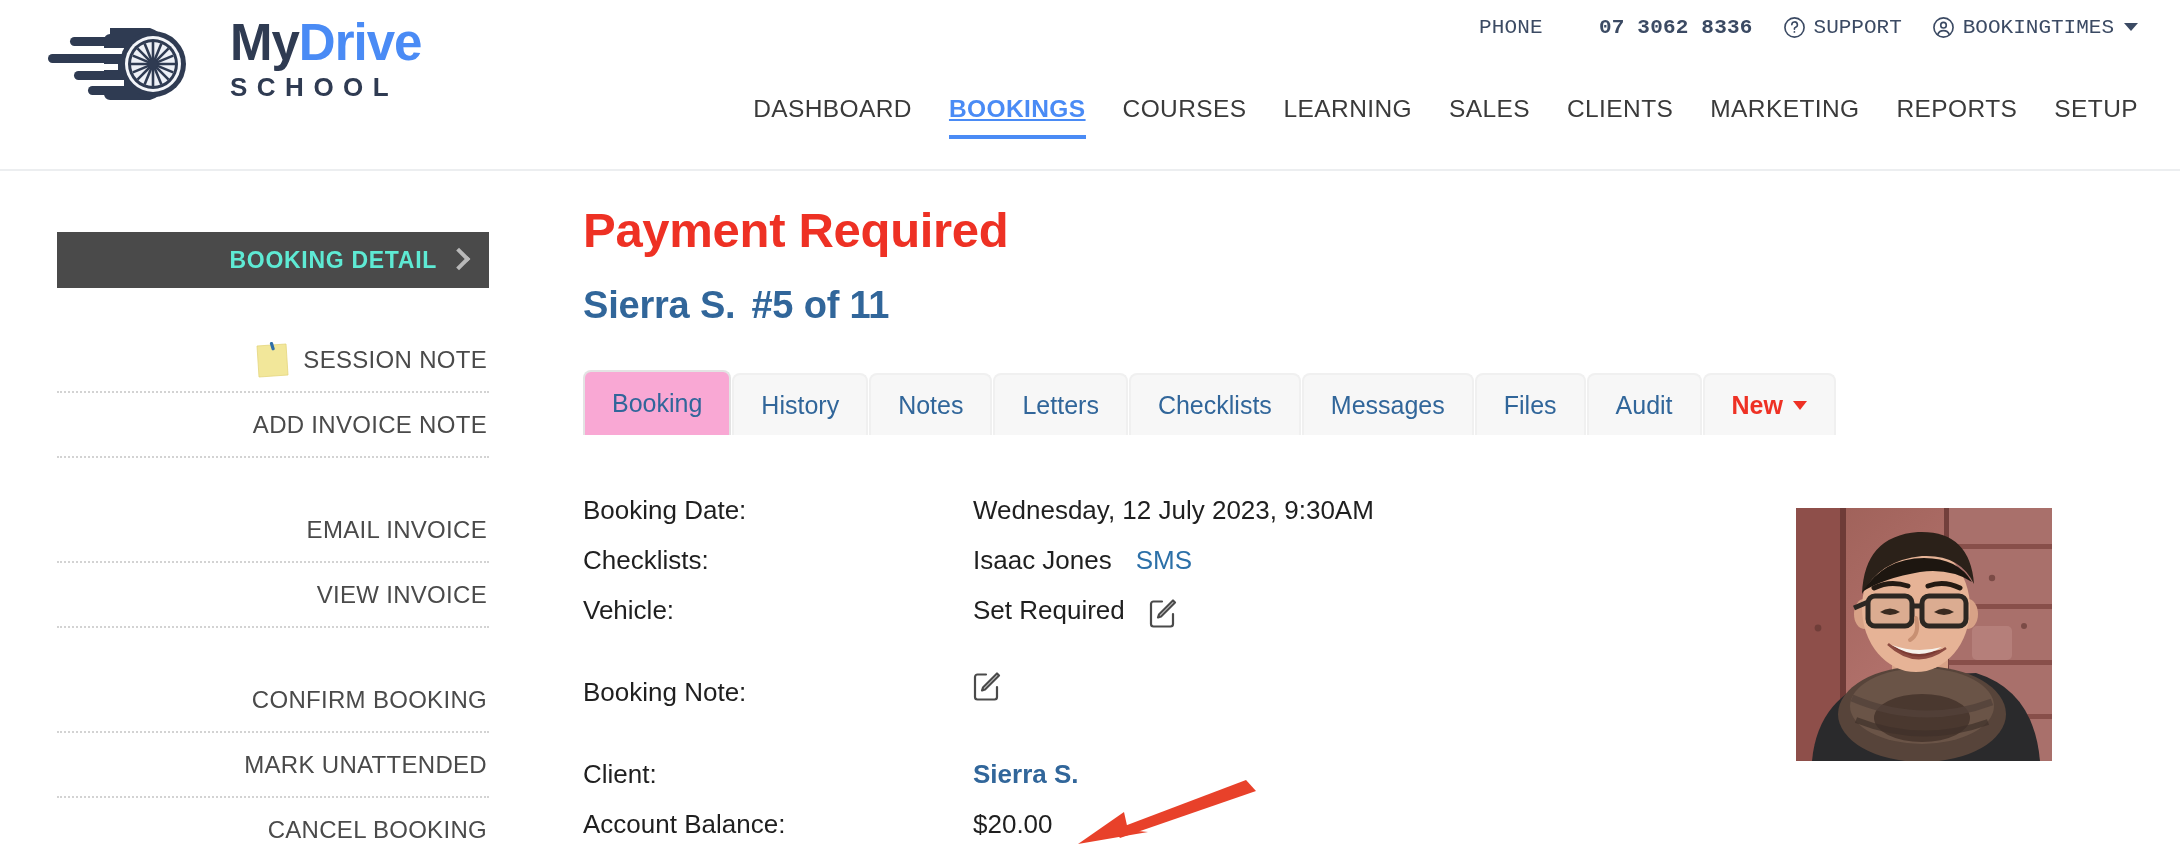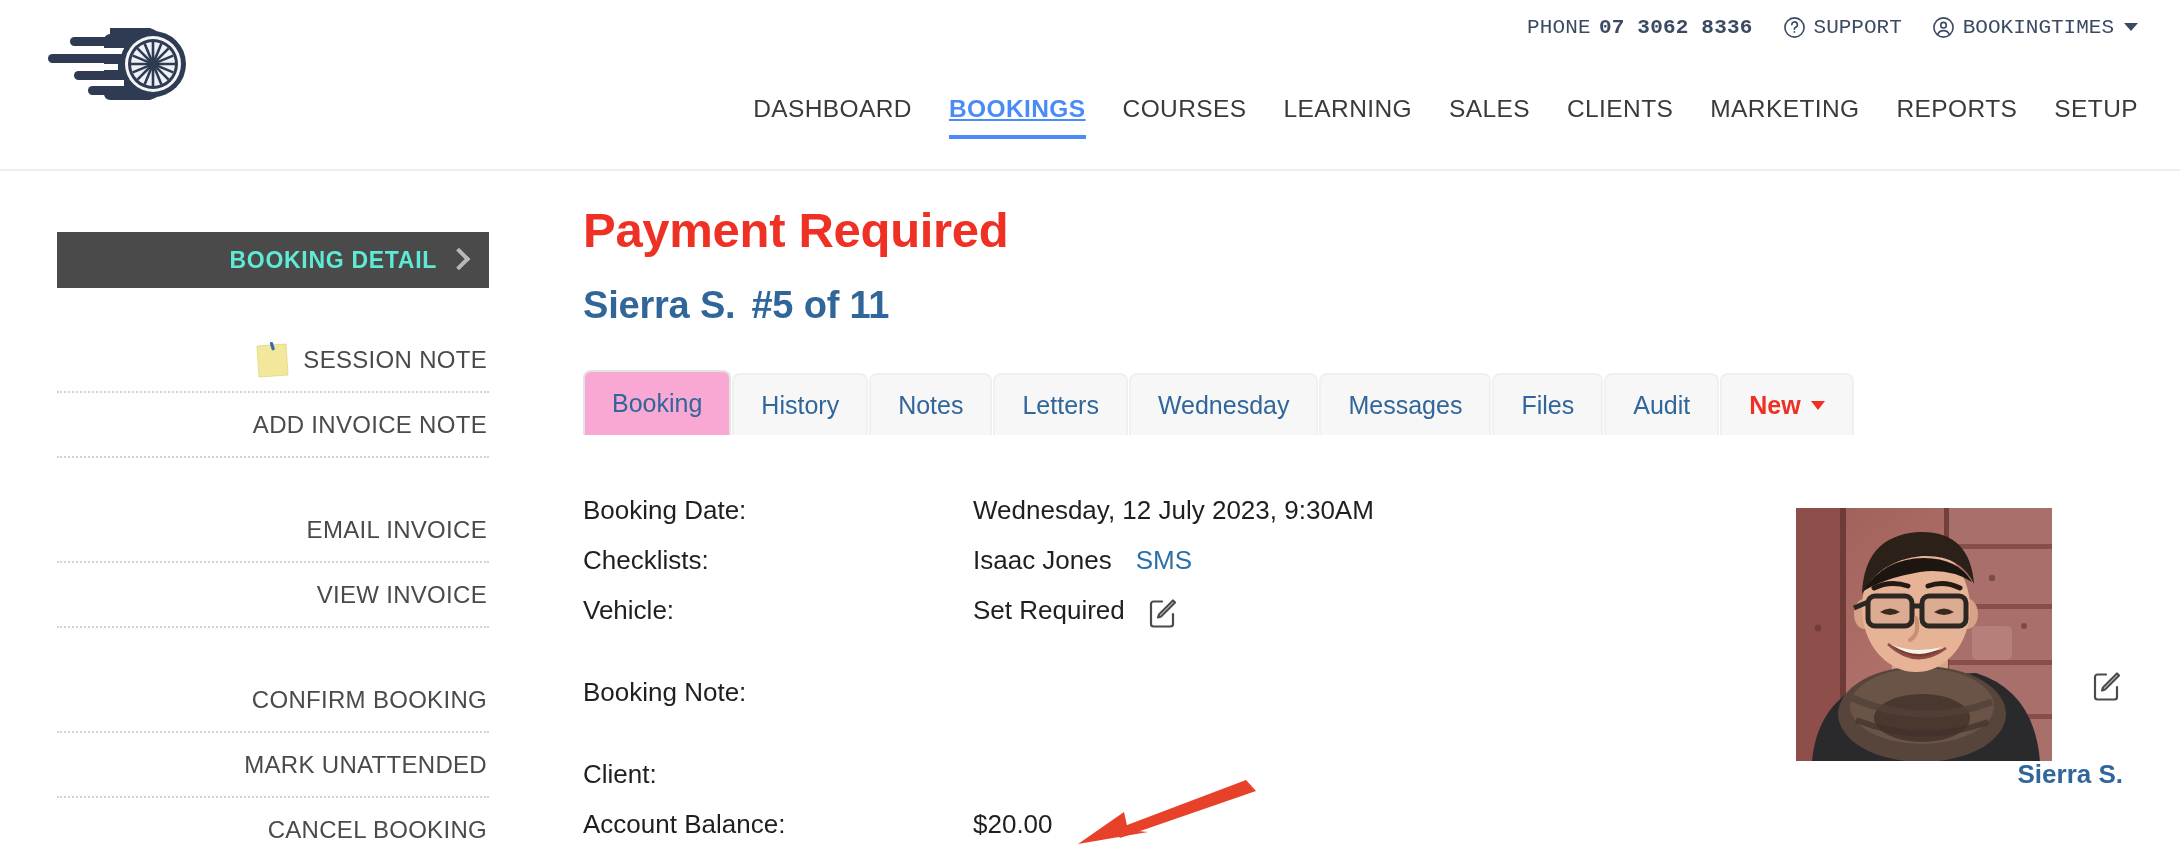--- a/index.html
+++ b/index.html
@@ -34,21 +34,21 @@
   }
 
   
   #utility {
     position: absolute; right: 42px; top: 10px; height: 34px;
     display: flex; align-items: center; gap: 30px;
     color: #3b4a63; font-size: 21px; white-space: nowrap; font-family: Liberation Mono, monospace;
   }
   .util-item { display: flex; align-items: center; gap: 8px; color:#3b4a63; }
   .util-label { letter-spacing: 0.2px; }
-  .util-strong { font-weight: bold; letter-spacing: 0.2px; }
+  .util-strong { font-weight: bold; letter-spacing: 0.2px; margin-left: 48px; }
   .util-ic { display:inline-block; width:23px; height:23px; flex:0 0 auto; }
   .util-ic svg { display:block; width:23px; height:23px; }
   .caret-dn {
     display:inline-block; width:0; height:0; margin-left:2px;
     border-left:7px solid transparent; border-right:7px solid transparent;
     border-top:8px solid #3b4a63;
   }
 
   
   #mainnav {
@@ -122,21 +122,21 @@
   .tab.tab-new { color: #ee3124; font-weight: bold; gap: 10px; }
   .tab-caret {
     display:inline-block; width:0; height:0;
     border-left:7px solid transparent; border-right:7px solid transparent;
     border-top:9px solid #ee3124;
   }
 
   
   #details { margin-top: 50px; }
   .drow { display: flex; align-items: flex-start; min-height: 50px; }
-  .drow.gap-before { margin-top: 32px; justify-content: space-between; }
+  .drow.gap-before { margin-top: 32px; }
   .dlabel {
     width: 390px; flex: 0 0 390px;
     font-size: 26px; color: #1f1f1f; line-height: 50px; white-space: nowrap;
   }
   .dvalue {
     font-size: 26px; color: #1f1f1f; line-height: 50px;
     display: flex; align-items: center; gap: 24px; white-space: nowrap;
   }
   .dvalue .link { color: #2c70a8; cursor: pointer; }
   .dvalue .link-strong { color: #31669a; font-weight: bold; cursor: pointer; }
@@ -184,20 +184,26 @@
             <line x1="89.4" y1="28.4" x2="120.6" y2="59.6"></line>
             <line x1="120.6" y1="28.4" x2="89.4" y2="59.6"></line>
             <line x1="96.6" y1="23.6" x2="113.4" y2="64.4"></line>
             <line x1="113.4" y1="23.6" x2="96.6" y2="64.4"></line>
             <line x1="84.8" y1="35.6" x2="125.2" y2="52.4"></line>
             <line x1="84.8" y1="52.4" x2="125.2" y2="35.6"></line>
           </g>
           <circle cx="105" cy="44" r="5" fill="#2f3b52"></circle>
         </svg>
       </div>
+      <div id="logo-text">
+        <div class="logo-word">
+          <span class="logo-my">My</span><span class="logo-drive">Drive</span>
+        </div>
+        <div class="logo-school">SCHOOL</div>
+      </div>
     </div>
 
     <div id="utility">
       <div class="util-item">
         <span class="util-label">PHONE</span>
         <span class="util-strong">07 3062 8336</span>
       </div>
       <div class="util-item">
         <span class="util-ic">
           <svg viewBox="0 0 24 24" fill="none" stroke="#3b4a63" stroke-width="1.7">
@@ -302,21 +308,21 @@
       <div class="tab">
         <span>History</span>
       </div>
       <div class="tab">
         <span>Notes</span>
       </div>
       <div class="tab">
         <span>Letters</span>
       </div>
       <div class="tab">
-        <span>Wednesday</span>
+        <span>Checklists</span>
       </div>
       <div class="tab">
         <span>Messages</span>
       </div>
       <div class="tab">
         <span>Files</span>
       </div>
       <div class="tab">
         <span>Audit</span>
       </div>

